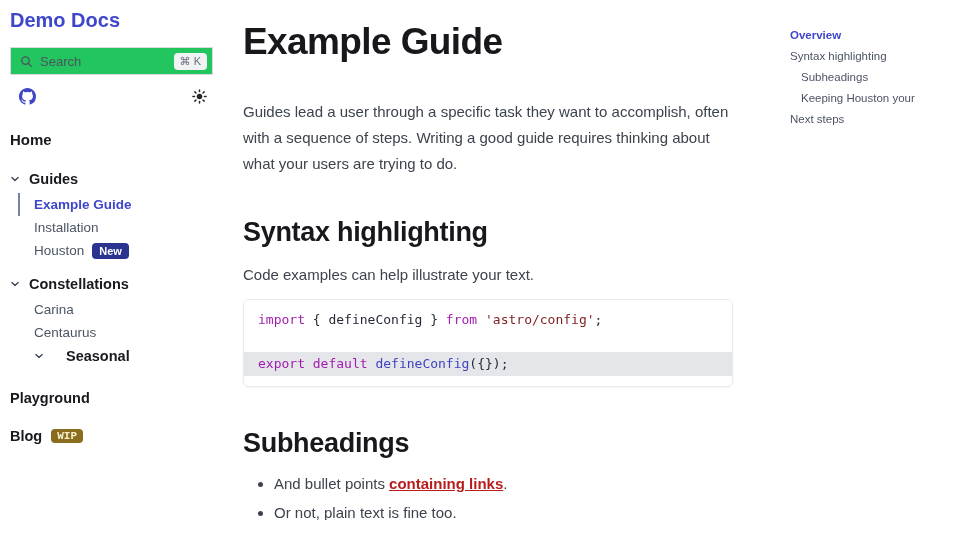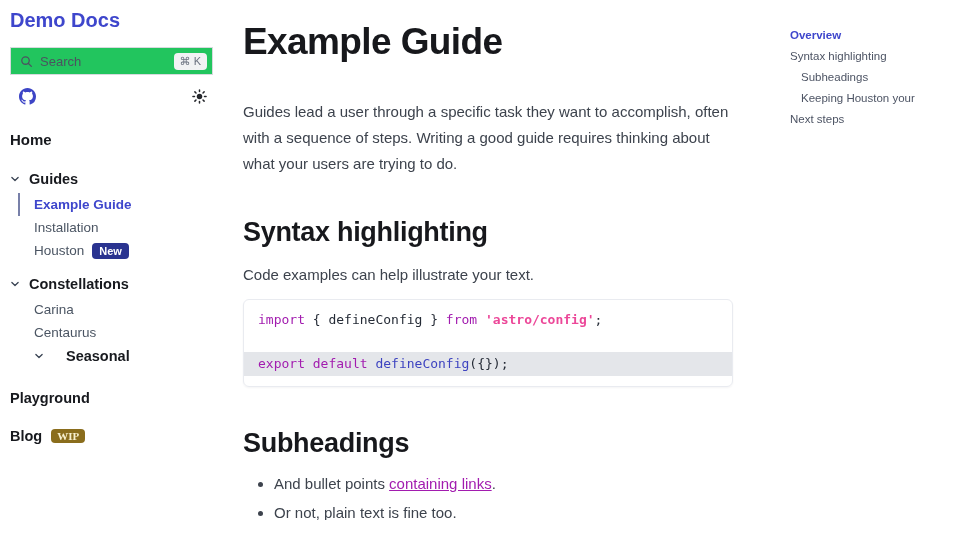--- a/index.html
+++ b/index.html
@@ -25,21 +25,21 @@
   .group-list { list-style:none; margin:2px 0 14px 8px; }
   .group-list > li { border-left:2px solid transparent; padding:4px 0 4px 14px;
                      font-size:13.5px; color:#4b5563; cursor:pointer; }
   .group-list > li.active { border-left-color:#7880a9; color:#3e46cc; font-weight:700; }
   .subgroup-header { display:flex; align-items:center; gap:22px; cursor:pointer; }
   .subgroup-list { list-style:none; margin:6px 0 0 1px; border-left:1px solid #e5e7eb; padding-left:15px; }
   .subgroup-list li { padding:4px 0; font-size:13.5px; color:#4b5563; cursor:pointer; }
   .badge-new { background:#2a3390; color:#ffffff; font-size:11px; font-weight:600;
                padding:2px 7px; border-radius:4px; margin-left:8px; }
   .badge-wip { background:#8a6d1c; color:#f7f0cf; font-size:11px; font-weight:700;
-               font-family:Liberation Serif, serif; padding:1px 6px; border-radius:4px; margin-left:9px; }
+               font-family:Liberation Mono, monospace; padding:1px 6px; border-radius:4px; margin-left:9px; }
   .nav-bottom { font-size:14.5px; font-weight:700; color:#17191e; margin-top:22px; cursor:pointer;
                 display:flex; align-items:center; }
 
   
   .main { padding:0 29px 0 20px; }
   h1 { font-size:37px; font-weight:700; letter-spacing:-0.6px; margin-top:21px; color:#17181c; }
   .intro { margin-top:36px; font-size:15px; line-height:26px; color:#3d434d; }
   h2 { font-size:27px; font-weight:700; letter-spacing:-0.3px; color:#17181c; }
   .h2-syntax { margin-top:40px; }
   .h2-sub { margin-top:41px; }
@@ -47,24 +47,24 @@
   .code-frame { margin-top:16px; border:1px solid #e9ebf0; border-radius:6px;
                 box-shadow:0 1px 2px rgba(30,35,60,.05); overflow:hidden; }
   .code-header { border-bottom:1px solid #e7e9ee; display:flex; }
   .code-tab { padding:5px 14px 4px; font-size:12.5px; color:#3a3f4a; background:#f4f5f8;
               border-bottom:2px solid #4a54b8; margin-bottom:-1px; cursor:pointer; }
   .code-body { padding:10px 0; font-family:"DejaVu Sans Mono",monospace; font-size:13px;
                line-height:20px; color:#252b36; }
   .code-line { padding:0 14px; white-space:pre; }
   .code-line.blank { height:22px; }
   .code-line.hl { background:#e4e6ea; padding-top:2px; padding-bottom:2px; }
-  .tok-kw { color:#a21caf; } .tok-str { color:#ec4899;font-weight:bold; } .tok-fn { color:#3d43c0; }
+  .tok-kw { color:#a21caf; } .tok-str { color:#7f1d1d; } .tok-fn { color:#3d43c0; }
   .content-list { margin-top:16px; padding-left:31px; font-size:15px; color:#3d434d; }
   .content-list li { margin-bottom:12px; }
-  .inline-link { color:#a21caf; text-decoration:underline; cursor:pointer; }
+  .inline-link { color:#b91c1c; text-decoration:underline; cursor:pointer;font-weight:bold; }
 
   
   .toc { padding:11px 10px 0 22px; }
   .toc-title { font-size:15px; font-weight:700; color:#17181c; }
   .toc-list { list-style:none; margin-top:13px; }
   .toc-list li { font-size:11.5px; color:#4d5464; padding:4.5px 0 4.5px 6px; cursor:pointer; }
   .toc-list li.lvl3 { padding-left:17px; }
   .toc-list li.active { color:#3e46cc;font-weight:bold; }
 </style>
 </head>

